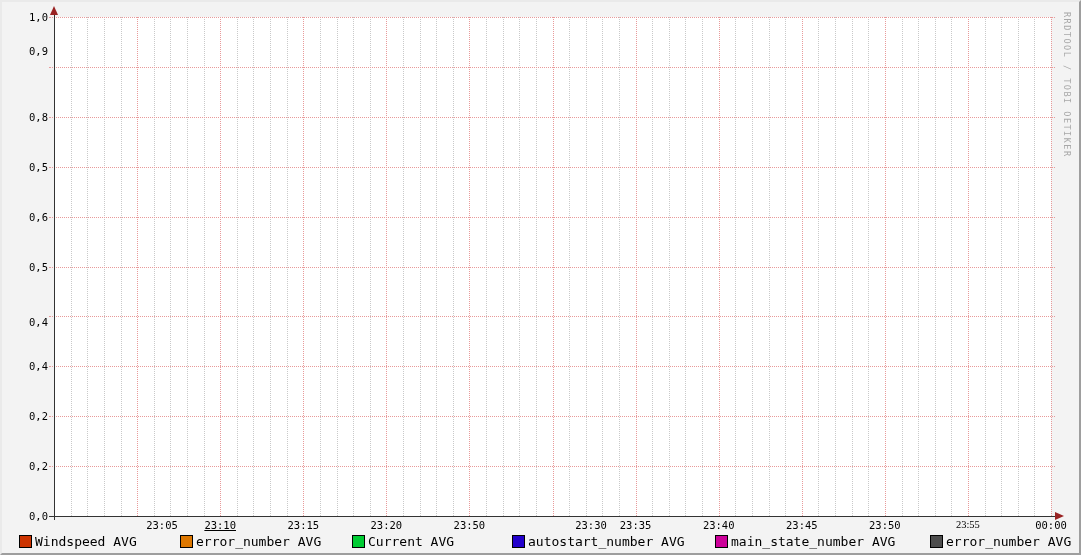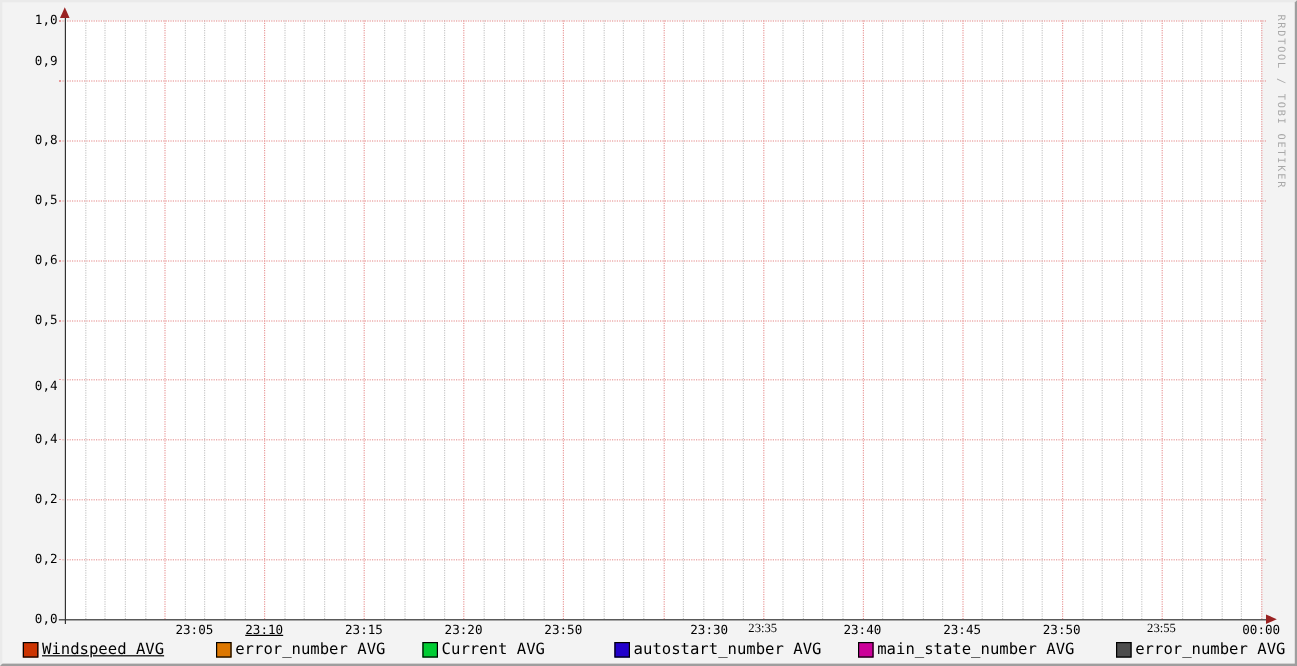--- a/index.html
+++ b/index.html
@@ -147,29 +147,29 @@
       <div class="y-tick-label" style="top: 43px;">0,9</div>
       <div class="y-tick-label" style="top: 9px;">1,0</div>
     </div>
   <div id="x-tick-labels">
       <div class="x-tick-label" style="left: 126px; margin-left: 12px;">23:05</div>
       <div class="x-tick-label" style="left: 196.2px; text-decoration: underline;">23:10</div>
       <div class="x-tick-label" style="left: 279.3px;">23:15</div>
       <div class="x-tick-label" style="left: 362.3px;">23:20</div>
       <div class="x-tick-label" style="left: 445.4px;">23:50</div>
       <div class="x-tick-label" style="left: 529px; margin-left: 38px;">23:30</div>
-      <div class="x-tick-label" style="left: 611.6px; font-family: Liberation Serif, serif;">23:35</div>
+      <div class="x-tick-label" style="left: 611.6px;">23:35</div>
       <div class="x-tick-label" style="left: 694.7px;">23:40</div>
       <div class="x-tick-label" style="left: 777.8px;">23:45</div>
       <div class="x-tick-label" style="left: 860.8px;">23:50</div>
       <div class="x-tick-label" style="left: 943.9px; font-family: Liberation Serif, serif;">23:55</div>
       <div class="x-tick-label" style="left: 1027px;">00:00</div>
     </div>
   <div id="legend">
-      <div class="legend-item" style="left: 17px; text-decoration: underline;">
+      <div class="legend-item" style="left: 17px;">
         <div class="swatch" style="background: rgb(204, 51, 0);"></div>
         <div class="legend-label">Windspeed AVG</div>
       </div>
       <div class="legend-item" style="left: 178px;">
         <div class="swatch" style="background: rgb(221, 119, 0);"></div>
         <div class="legend-label">error_number AVG</div>
       </div>
       <div class="legend-item" style="left: 350px;">
         <div class="swatch" style="background: rgb(0, 204, 51);"></div>
         <div class="legend-label">Current AVG</div>

